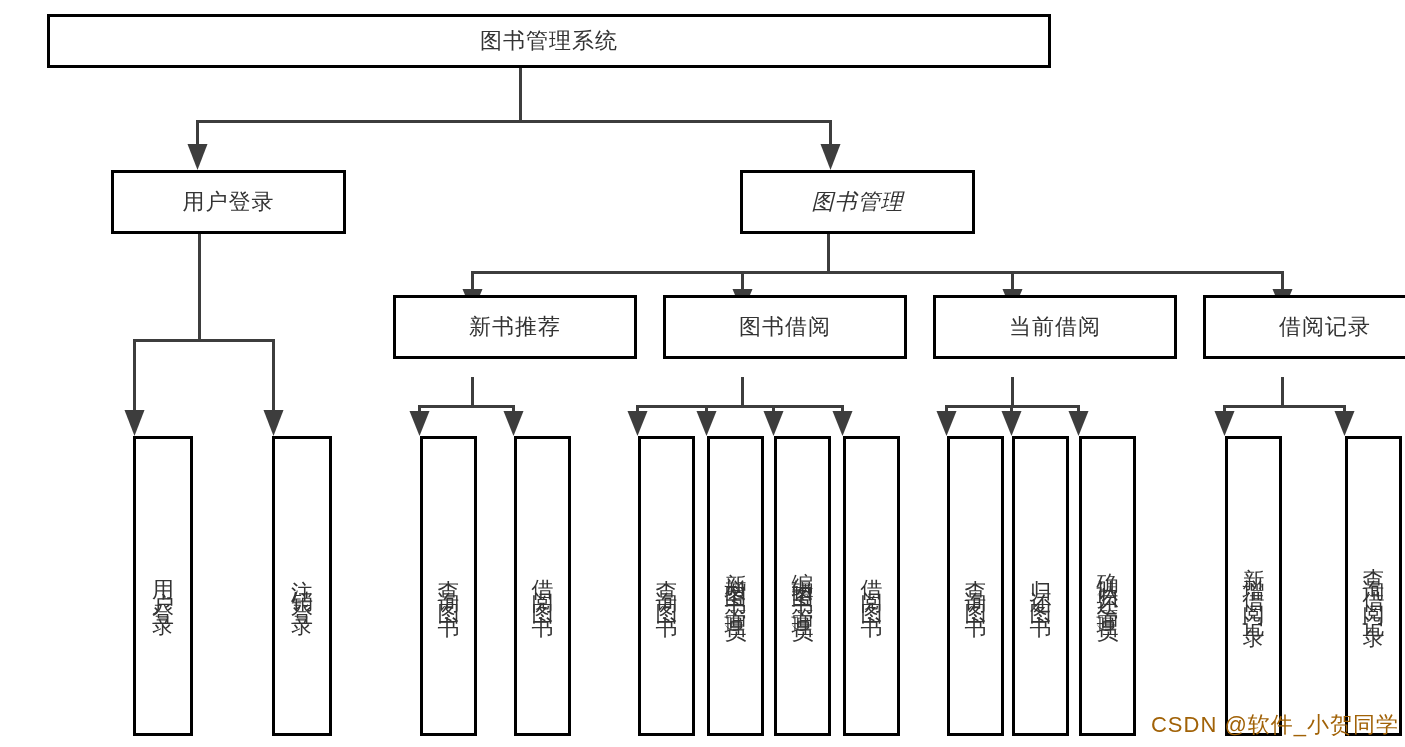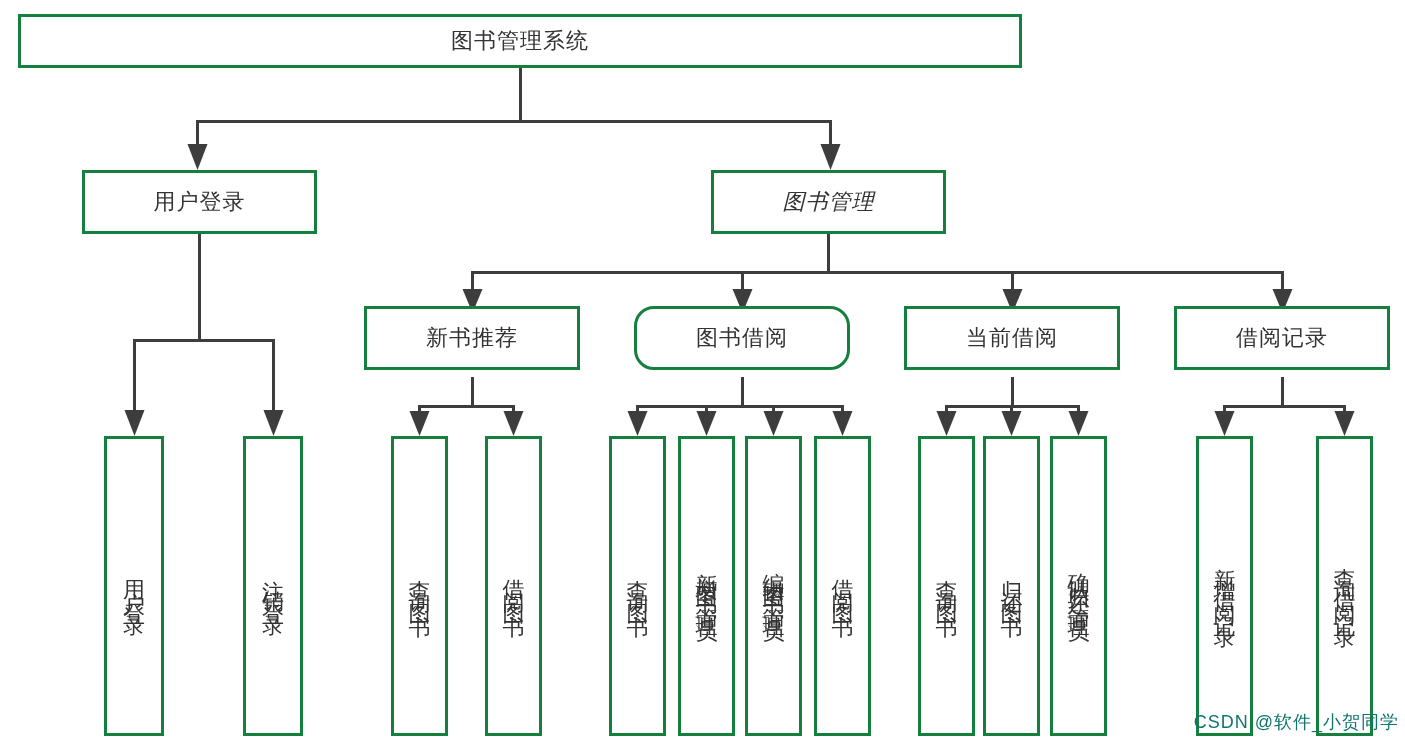--- a/index.html
+++ b/index.html
@@ -12,37 +12,38 @@
     overflow: hidden;
   }
   svg.connectors {
     position: absolute;
     left: 0; top: 0;
     width: 1405px; height: 747px;
   }
   .box {
     position: absolute;
     box-sizing: border-box;
-    border: 3px solid #15803d;
+    border: 3px solid #000000;
     background: #ffffff;
     display: flex;
     align-items: center;
     justify-content: center;
     color: #333333;
     font-size: 22px;
     letter-spacing: 1px;
     white-space: nowrap;
+    margin-left: 29px;
   }
   
   .node-root  { left: 18px;   top: 14px;  width: 1004px; height: 54px; }
   .node-l2a   { left: 82px;   top: 170px; width: 235px;  height: 64px; }
   .node-l2b   { left: 711px;  top: 170px; width: 235px;  height: 64px; font-style: italic; }
-  .node-l3    { top: 306px; width: 216px; height: 64px; }
+  .node-l3    { top: 295px; width: 244px; height: 64px; }
   .node-l3a   { left: 364px; }
-  .node-l3b   { left: 634px; border-radius: 20px; }
+  .node-l3b   { left: 634px; }
   .node-l3c   { left: 904px; }
   .node-l3d   { left: 1174px; text-align: center; }
   
   .leaf { top: 436px; width: 60px; height: 300px; }
   .leaf span {
     writing-mode: vertical-rl;
     text-orientation: mixed;
     line-height: 1;
     letter-spacing: 12px;
     font-size: 22px;
@@ -59,22 +60,22 @@
   .leaf-8  { left: 814px;  width: 57px; }
   .leaf-9  { left: 918px;  width: 57px; }
   .leaf-10 { left: 983px;  width: 57px; }
   .leaf-11 { left: 1050px; width: 57px; }
   .leaf-12 { left: 1196px; width: 57px; }
   .leaf-13 { left: 1316px; width: 57px; }
   .watermark {
     position: absolute;
     right: 6px;
     top: 710px;
-    font-size: 18px;
-    color: #0f766e;
+    font-size: 22px;
+    color: #a16207;
     letter-spacing: 1px;
     white-space: nowrap;
   }
 </style>
 </head>
 <body>
 
 <div class="canvas">
 
   <svg class="connectors" viewBox="0 0 1405 747" aria-hidden="true">

